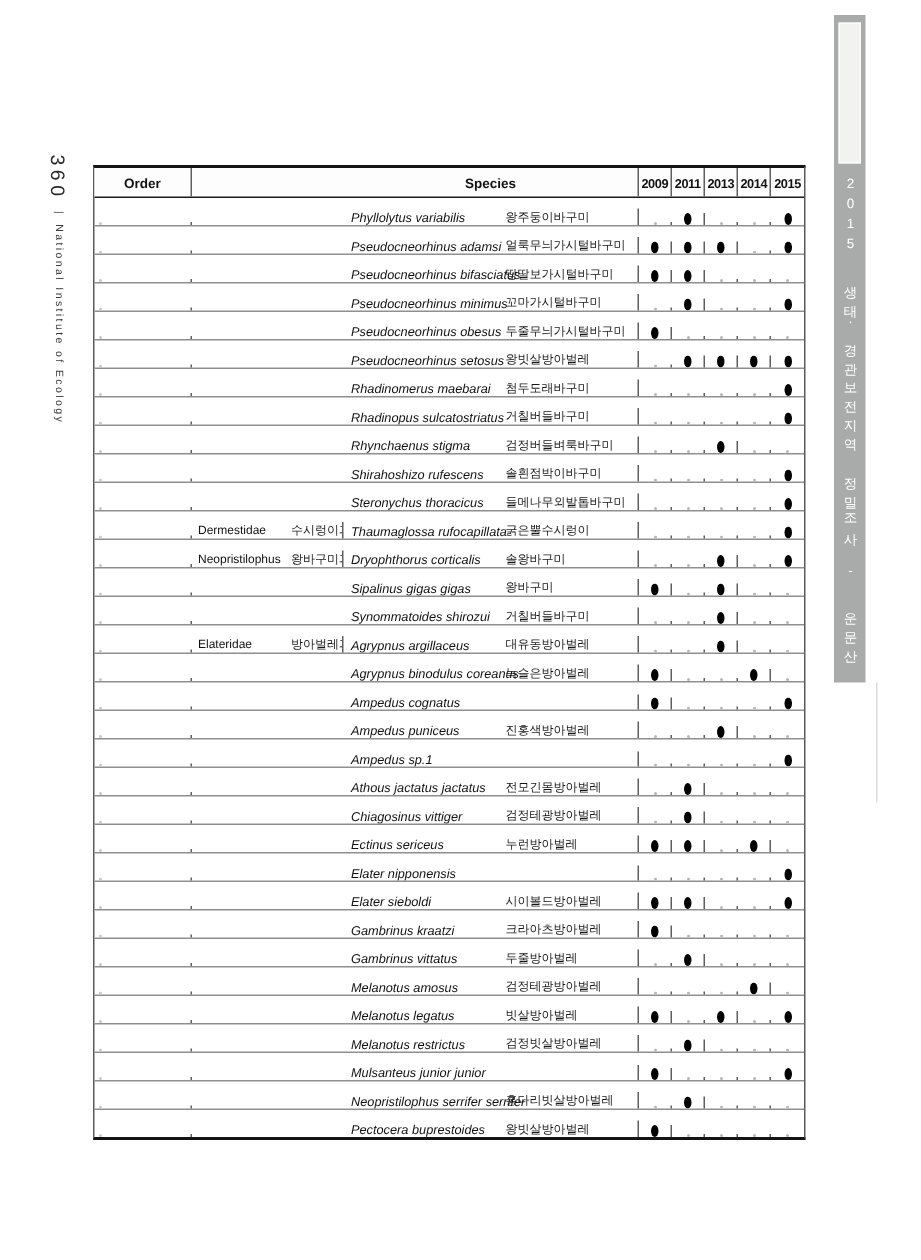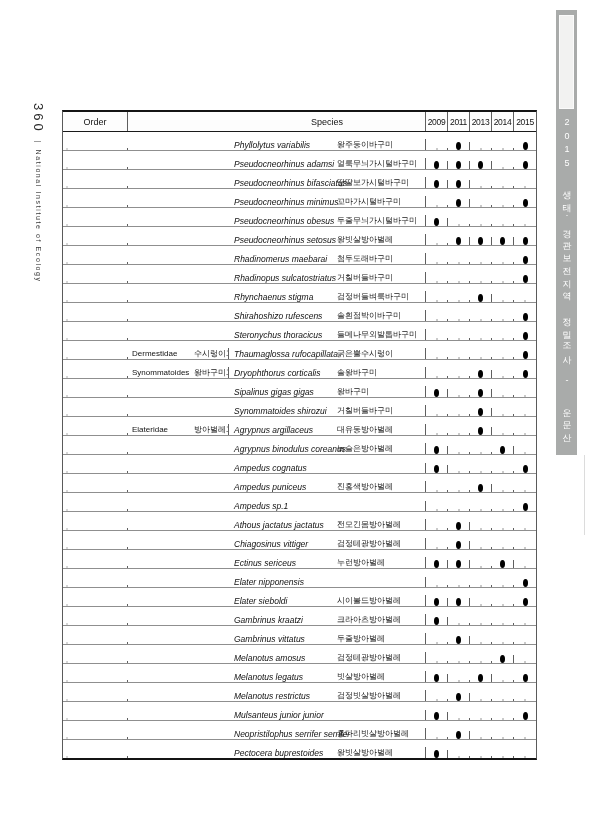--- a/index.html
+++ b/index.html
@@ -42,21 +42,21 @@
   .t-row,.t-head{display:flex;align-items:stretch;}
   .t-head{height:19px;border-bottom:1.5px solid #1a1a1a;background:#fdfdfd;}
   .t-row{height:18px;border-bottom:1px solid #8f8f8f;align-items:flex-end;}
   .t-row:last-child{border-bottom:none;}
   .t-cell{box-sizing:border-box;border-right:1px solid #5f5f5f;display:flex;align-items:center;overflow:hidden;}
   .t-cell:last-child{border-right:none;}
   .c-order{width:65px;flex:none;}
   .c-family{width:101px;flex:none;padding-left:4px;margin-top:40px;}
   .c-species{width:197px;flex:none;padding-left:5px;}
   .c-year{width:22px;flex:none;justify-content:center;}
-  .t-head .t-cell{justify-content:center;font-weight:normal;font-size:9px;padding:0;}
+  .t-head .t-cell{justify-content:center;font-weight:bold;font-size:9px;padding:0;}
   .t-head .c-year{font-size:8.5px;letter-spacing:-0.3px;}
   .sci{font-style:italic;font-size:8.5px;white-space:nowrap;}
   .c-species .sci{width:103px;flex:none;}
   .c-family .sci{width:62px;flex:none;font-style:normal;font-size:8px;}
   .kor{font-size:8px;white-space:nowrap;color:#161616;}
   .dot{width:5px;height:8px;border-radius:50%;background:#000;display:inline-block;}
   .edot{width:2px;height:2px;border-radius:50%;background:#b8b8b8;display:inline-block;}
   .ldot{width:2px;height:2px;border-radius:50%;background:#c9c9c9;display:inline-block;margin-left:3px;}
 </style>
 </head>
@@ -422,21 +422,21 @@
           </div>
           <div class="t-cell c-year">
             <span class="dot"></span>
           </div>
         </div>
         <div class="t-row">
           <div class="t-cell c-order">
             <span class="ldot"></span>
           </div>
           <div class="t-cell c-family">
-            <span class="sci">Synommatoides</span>
+            <span class="sci">Neopristilophus</span>
             <span class="kor">왕바구미과</span>
           </div>
           <div class="t-cell c-species">
             <span class="sci">Dryophthorus corticalis</span>
             <span class="kor">솔왕바구미</span>
           </div>
           <div class="t-cell c-year">
             <span class="edot"></span>
           </div>
           <div class="t-cell c-year">

